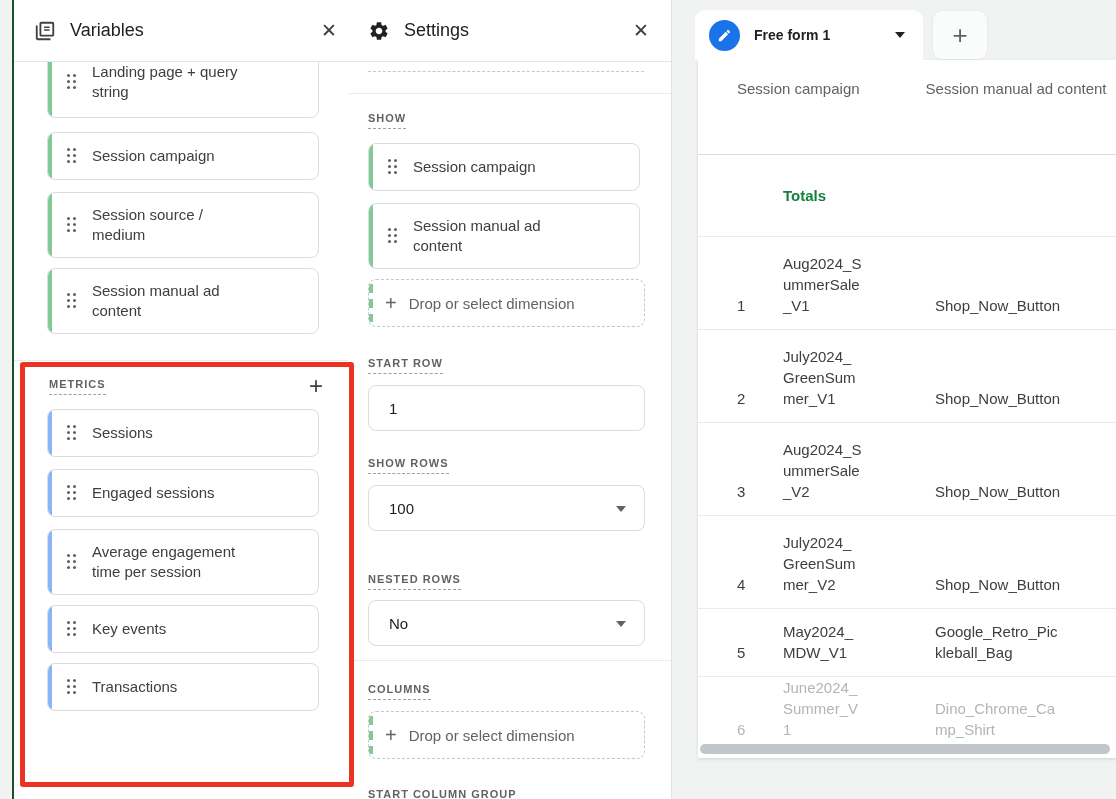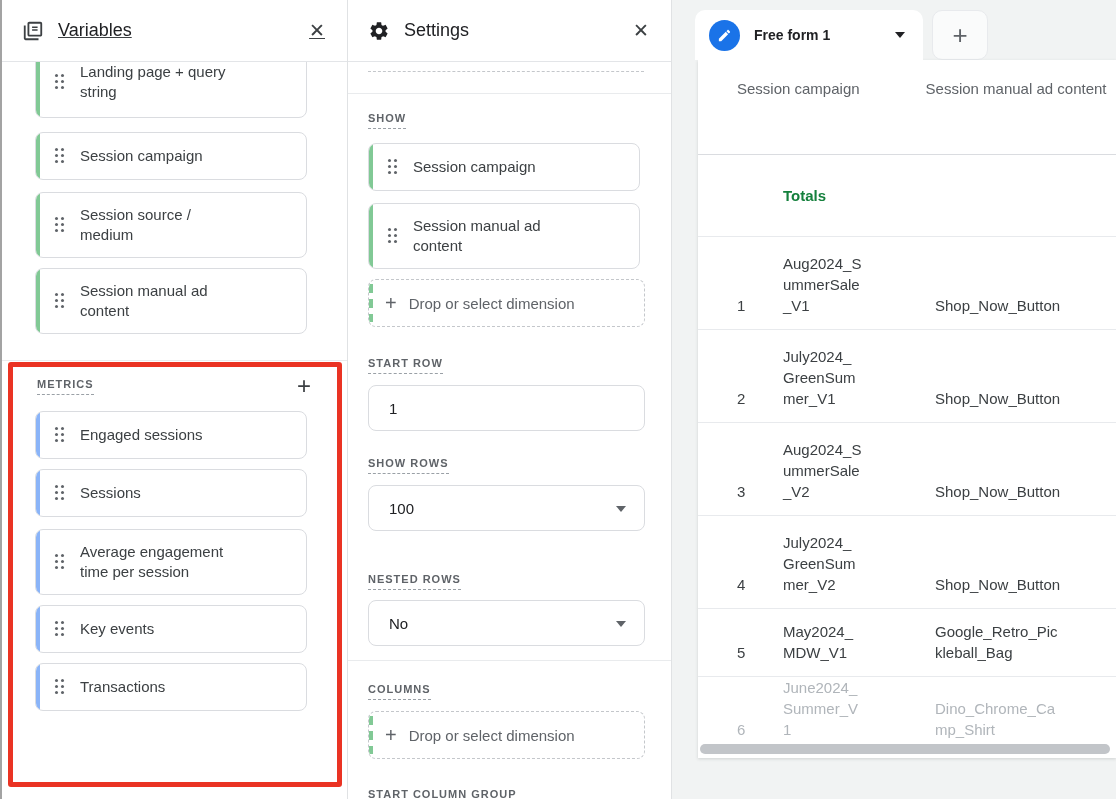--- a/index.html
+++ b/index.html
@@ -40,21 +40,21 @@
 
   
   .field { position:relative; width:277px; height:46px; border:1px solid #dadce0;
     border-radius:8px; display:flex; align-items:center; padding-left:20px;
     font-size:15px; color:#202124; background:#fff; }
   .caret-down { width:0; height:0; border-left:5px solid transparent;
     border-right:5px solid transparent; border-top:6px solid #5f6368;
     position:absolute; right:18px; top:20px; }
 
   
-  #variables { left:0; width:348px; border-right:1px solid #e0e2e4; border-left:2px solid #a3a3a3;text-decoration:underline; }
+  #variables { left:12px; width:348px; border-right:1px solid #e0e2e4; border-left:2px solid #14532d; }
   #variables .content { position:absolute; top:62px; bottom:0; left:0; right:0; overflow:hidden; }
   #variables .chip, #variables .drop-zone { margin-left:33px; }
   .chip-cut { margin-top:-16px; min-height:72px; }
   .v-space-14 { margin-top:14px; } .v-space-12 { margin-top:12px; } .v-space-10 { margin-top:10px; }
   .section-divider { border-top:1px solid #e9ebed; margin-top:26px; }
   .metrics-head { display:flex; align-items:center; justify-content:space-between;
     margin:12px 36px 0 35px; height:26px; }
   .plus-btn { font-size:24px; font-weight:300; color:#3c4043; cursor:pointer; line-height:1; }
   .highlight-box { position:absolute; left:6px; top:362px; width:334px; height:425px;
     border:5px solid #ea3323; border-radius:3px; pointer-events:none; z-index:5; }
@@ -136,27 +136,27 @@
       <span class="chip-label">Session manual ad content</span>
     </div>
 
     <div class="section-divider"></div>
 
     <div class="metrics-head">
       <span class="dashed-label">METRICS</span>
       <span class="plus-btn">+</span>
     </div>
 
+    <div class="chip met v-space-10">
+      <span class="drag"></span>
+      <span class="chip-label">Sessions</span>
+    </div>
     <div class="chip met v-space-12">
       <span class="drag"></span>
       <span class="chip-label">Engaged sessions</span>
-    </div>
-    <div class="chip met v-space-10">
-      <span class="drag"></span>
-      <span class="chip-label">Sessions</span>
     </div>
     <div class="chip met v-space-12">
       <span class="drag"></span>
       <span class="chip-label">Average engagement time per session</span>
     </div>
     <div class="chip met v-space-10">
       <span class="drag"></span>
       <span class="chip-label">Key events</span>
     </div>
     <div class="chip met v-space-10">

